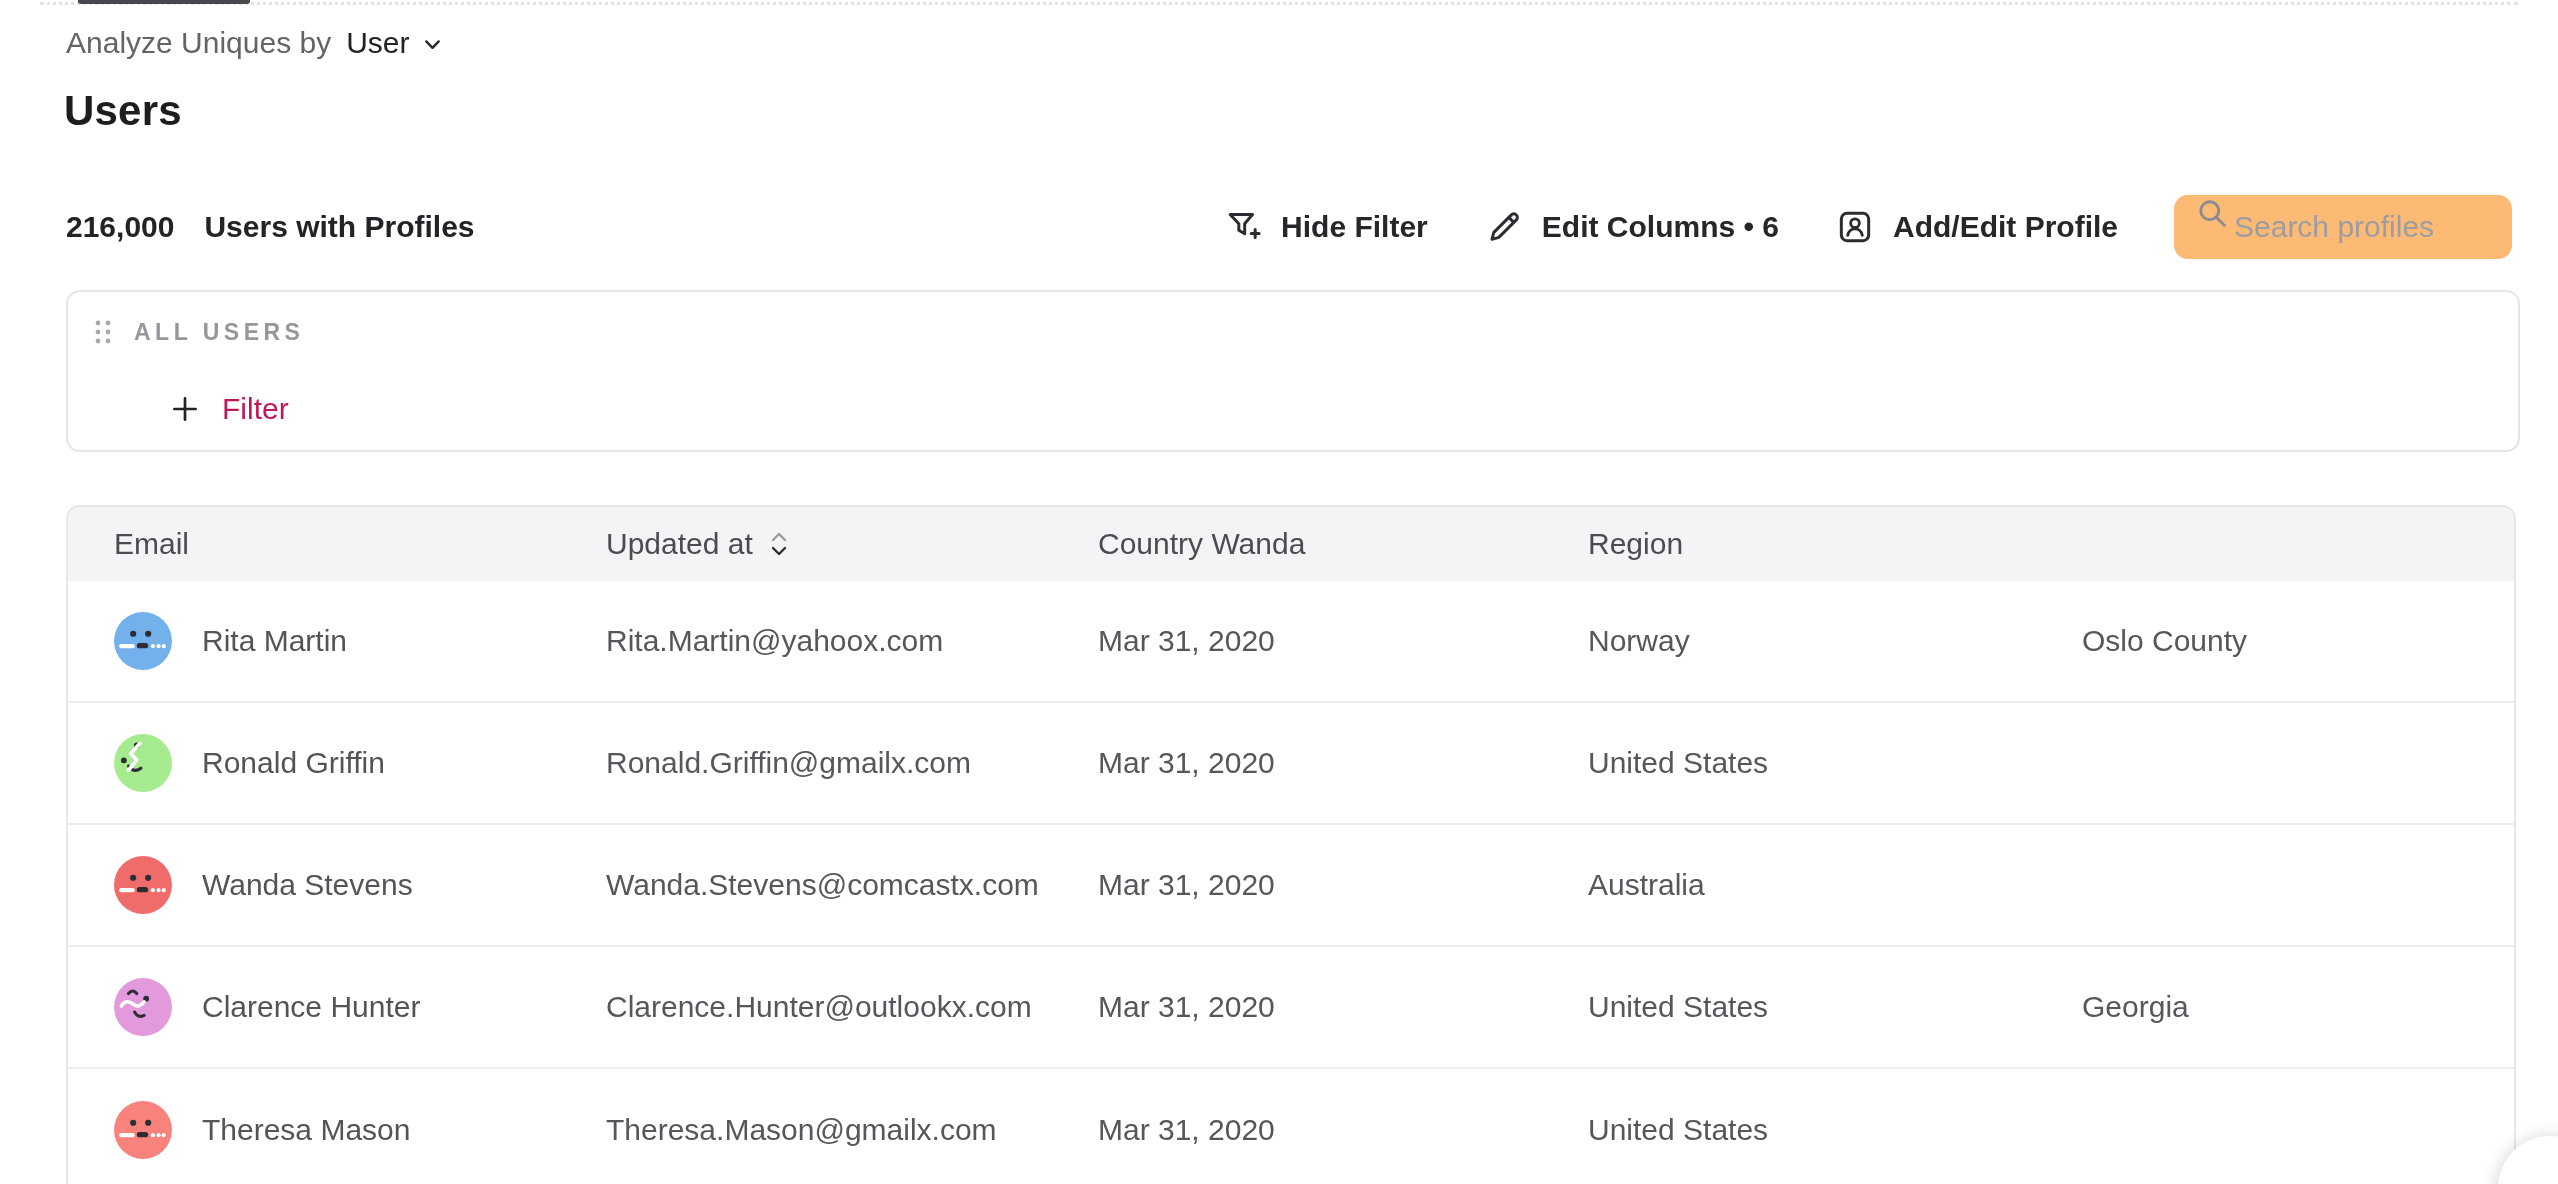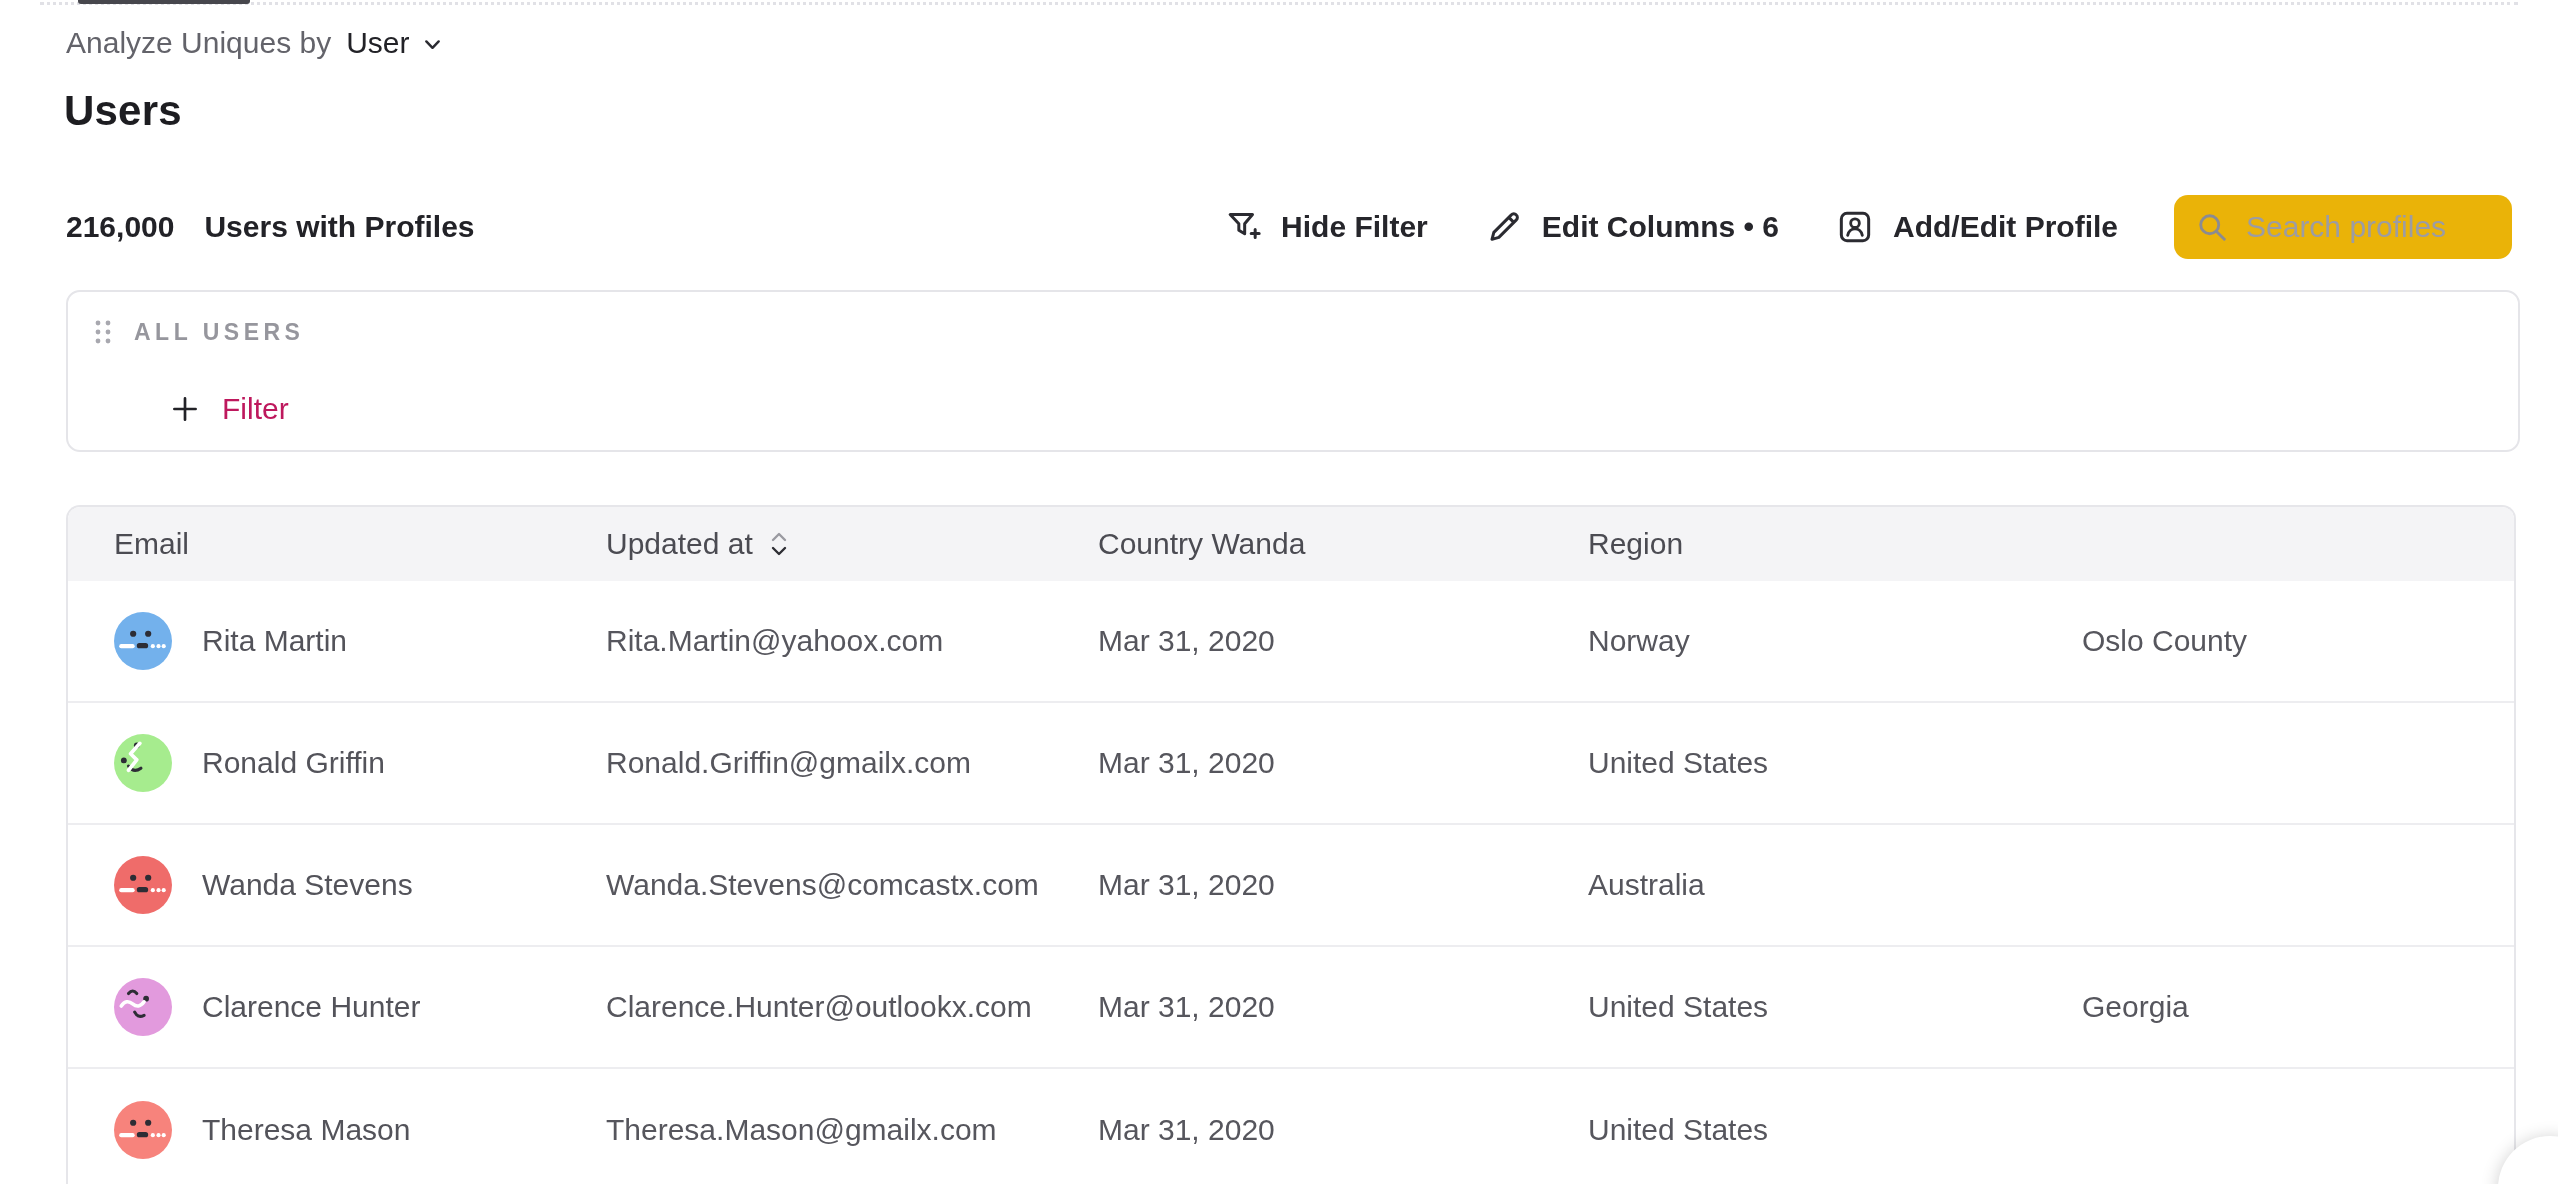--- a/index.html
+++ b/index.html
@@ -20,21 +20,21 @@
 
   .page-title{position:absolute;left:64px;top:84px;margin:0;font-size:42px;line-height:54px;font-weight:700;color:#1d1d21;letter-spacing:.2px}
 
   
   .toolbar{position:absolute;left:66px;top:194px;right:46px;height:66px;display:flex;align-items:center}
   .count-group{display:flex;align-items:baseline;gap:30px;font-size:30px;font-weight:700;color:#222227;white-space:nowrap}
   .actions{margin-left:auto;display:flex;align-items:center;gap:56px}
   .action-btn{display:flex;align-items:center;gap:18px;font-size:30px;font-weight:600;color:#26262b;cursor:pointer;background:none;border:none;font-family:inherit;padding:0;white-space:nowrap}
   .action-btn svg{width:40px;height:40px;flex:none}
 
-  .search-box{display:flex;align-items:center;gap:16px;background:#eab308;border-radius:14px;height:64px;width:338px;padding:0 20px;box-sizing:border-box}
+  .search-box{display:flex;gap:4px;background:#fdba74;border-radius:14px;height:64px;width:338px;padding:0 20px;box-sizing:border-box}
   .search-box svg{width:36px;height:36px;flex:none}
   .search-box input{border:none;background:transparent;outline:none;font-size:30px;font-family:inherit;color:#3a3a40;width:100%;padding:0}
   .search-box input::placeholder{color:#9c9ca3}
 
   
   .filter-card{position:absolute;left:66px;top:290px;width:2450px;height:158px;background:#fff;border:2px solid #e5e5e9;border-radius:14px}
   .filter-group-header{position:absolute;left:24px;top:22px;display:flex;align-items:center;gap:20px;height:36px}
   .drag-handle{display:inline-flex;cursor:grab}
   .group-label{font-size:23px;font-weight:600;letter-spacing:4.5px;color:#96969d}
   .add-filter{position:absolute;left:100px;top:100px;display:flex;align-items:center;gap:20px;font-size:30px;font-weight:500;color:#be185d;background:none;border:none;cursor:pointer;font-family:inherit;padding:0}

